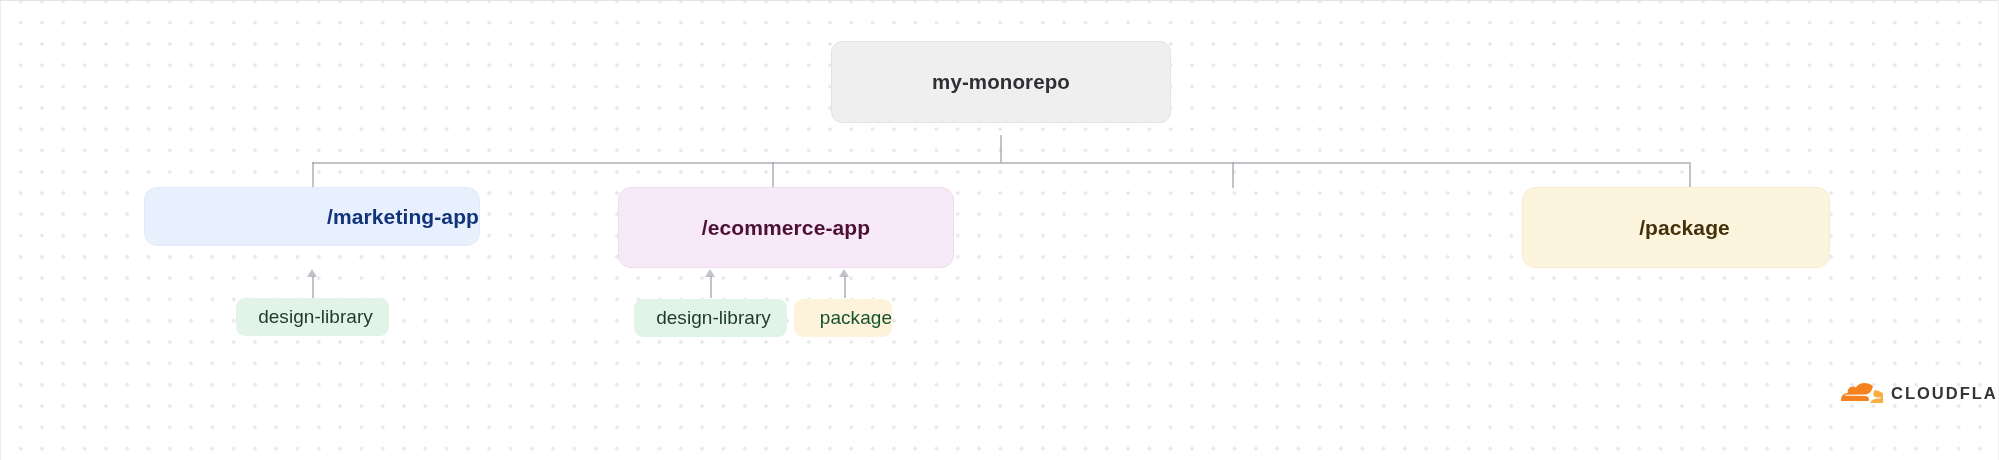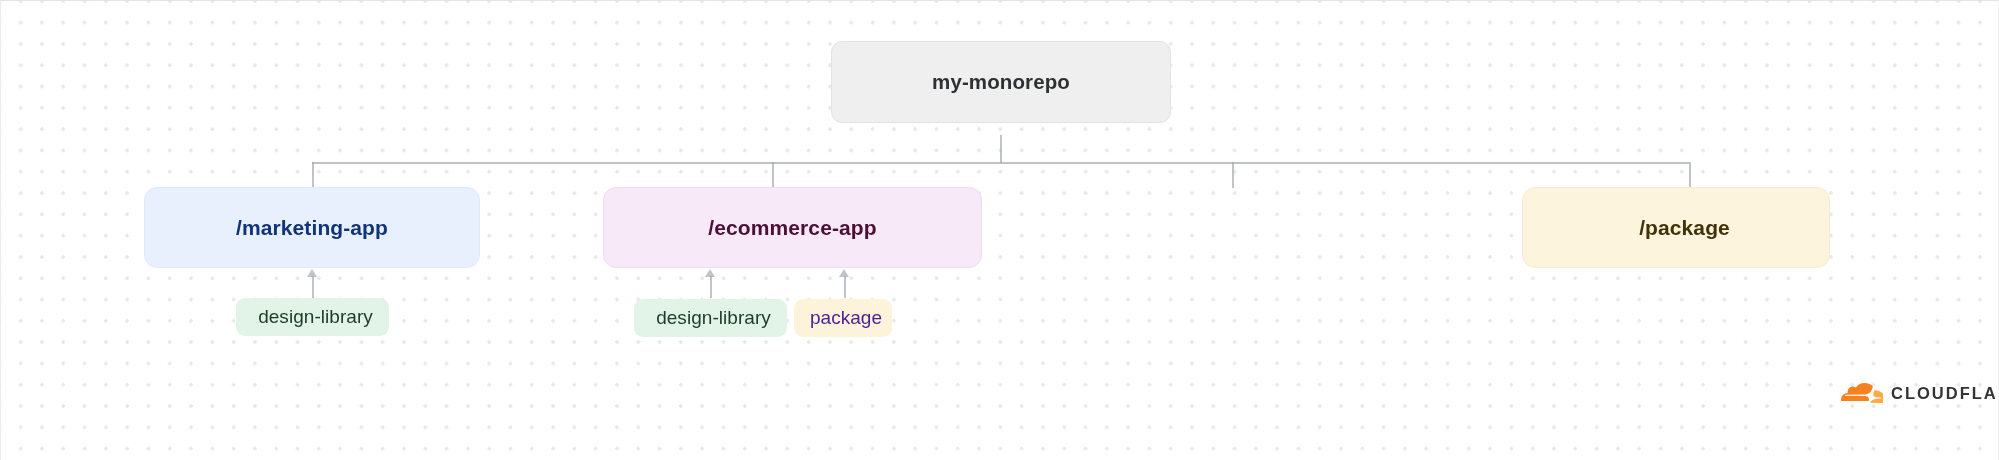--- a/index.html
+++ b/index.html
@@ -84,21 +84,21 @@
     align-items: center;
     justify-content: center;
     border-radius: 9px;
     font-size: 19px;
     font-weight: normal;
     white-space: nowrap;
     letter-spacing: .05px;
     padding-left: 6px;
   }
   .tag-green { background: #e2f4e8; color: #1d3b27; }
-  .tag-cream { background: #fdf2da; color: #4c1d95; }
+  .tag-cream { background: #fdf2da; color: #14532d; justify-content: flex-end; }
 
   
   .cf-logo {
     position: absolute;
     display: flex;
     align-items: center;
     gap: 8px;
   }
   .cf-mark { display: block; }
   .cf-word {
@@ -120,25 +120,25 @@
 
   <div class="conn v" style="left:999px; top:134px; height:28px;"></div>
 
   <div class="conn h" style="left:311px; top:161px; width:1377px;"></div>
 
   <div class="conn v" style="left:311px; top:161px; height:26px;"></div>
   <div class="conn v" style="left:771px; top:161px; height:26px;"></div>
   <div class="conn v" style="left:1231px; top:161px; height:26px;"></div>
   <div class="conn v" style="left:1688px; top:161px; height:26px;"></div>
 
-  <div class="node node-ws ws-marketing" style="left:143px; top:186px; width:336px; height:81px;">
+  <div class="node node-ws ws-marketing" style="left:143px; top:186px; width:336px; height:59px;justify-content:flex-end;">
     <span>/marketing-app</span>
   </div>
 
-  <div class="node node-ws ws-ecommerce" style="left:602px; top:186px; width:379px; height:81px;">
+  <div class="node node-ws ws-ecommerce" style="left:617px; top:186px; width:336px; height:81px;">
     <span>/ecommerce-app</span>
   </div>
 
 
   <div class="node node-ws ws-package" style="left:1521px; top:186px; width:308px; height:81px;padding-left:17px;">
     <span>/package</span>
   </div>
 
   <div class="conn v" style="left:311px; top:275px; height:22px;"></div>
   <div class="arrowhead" style="left:306px; top:268px;"></div>

